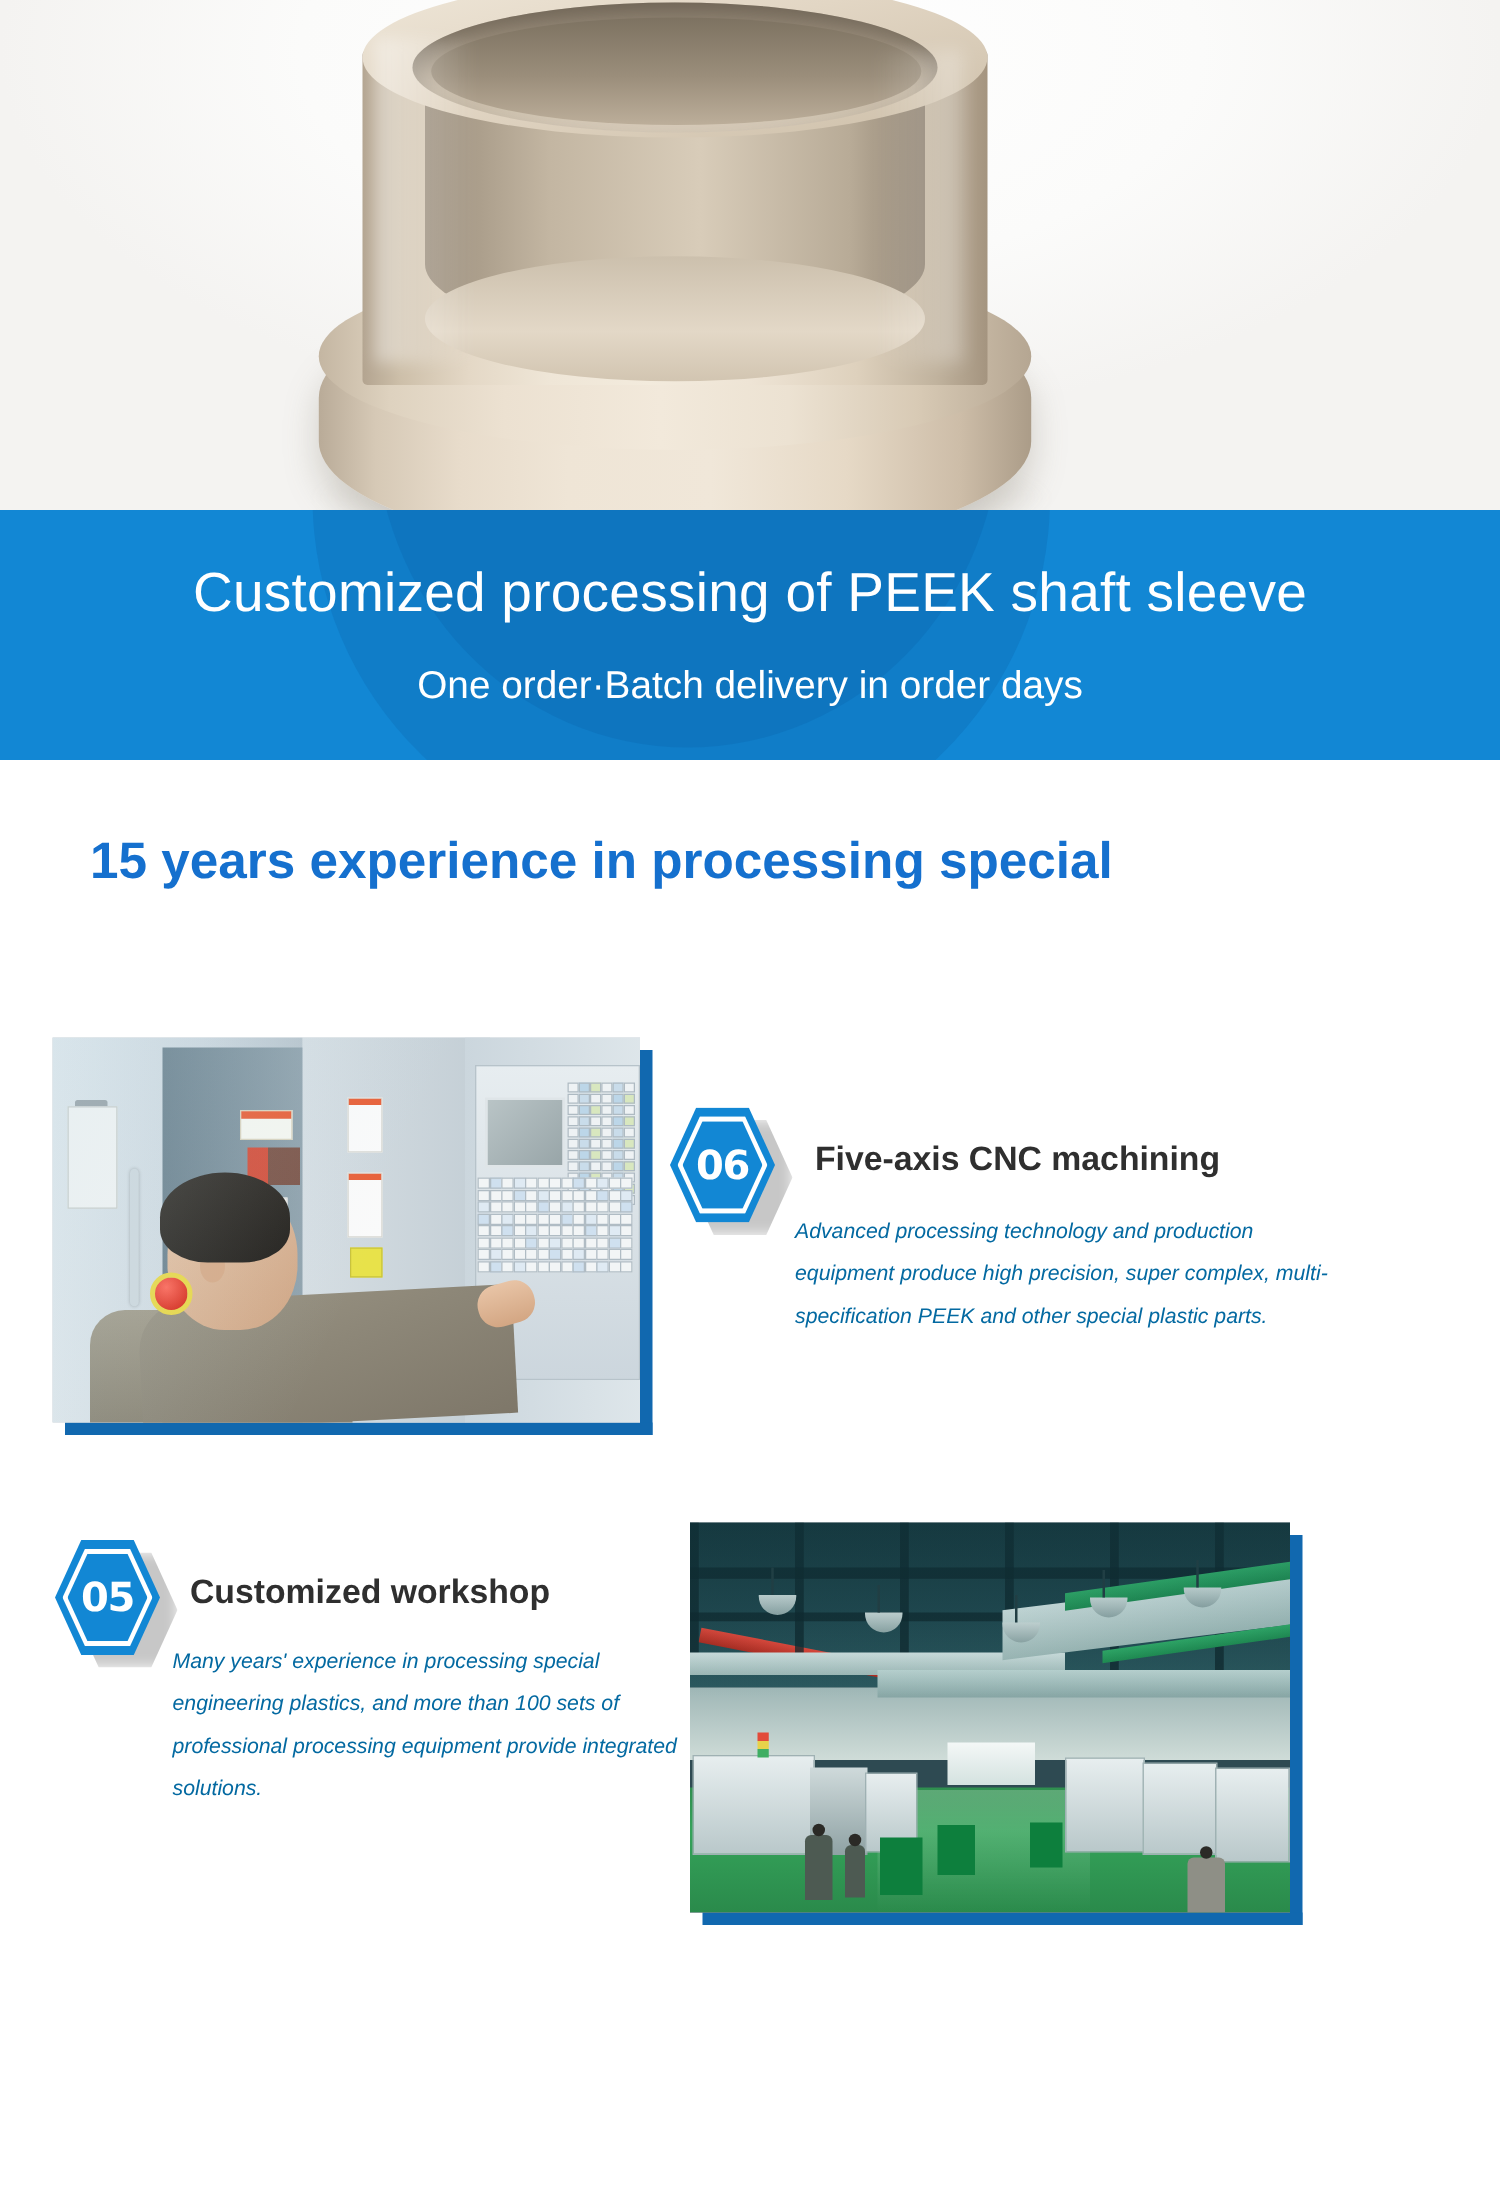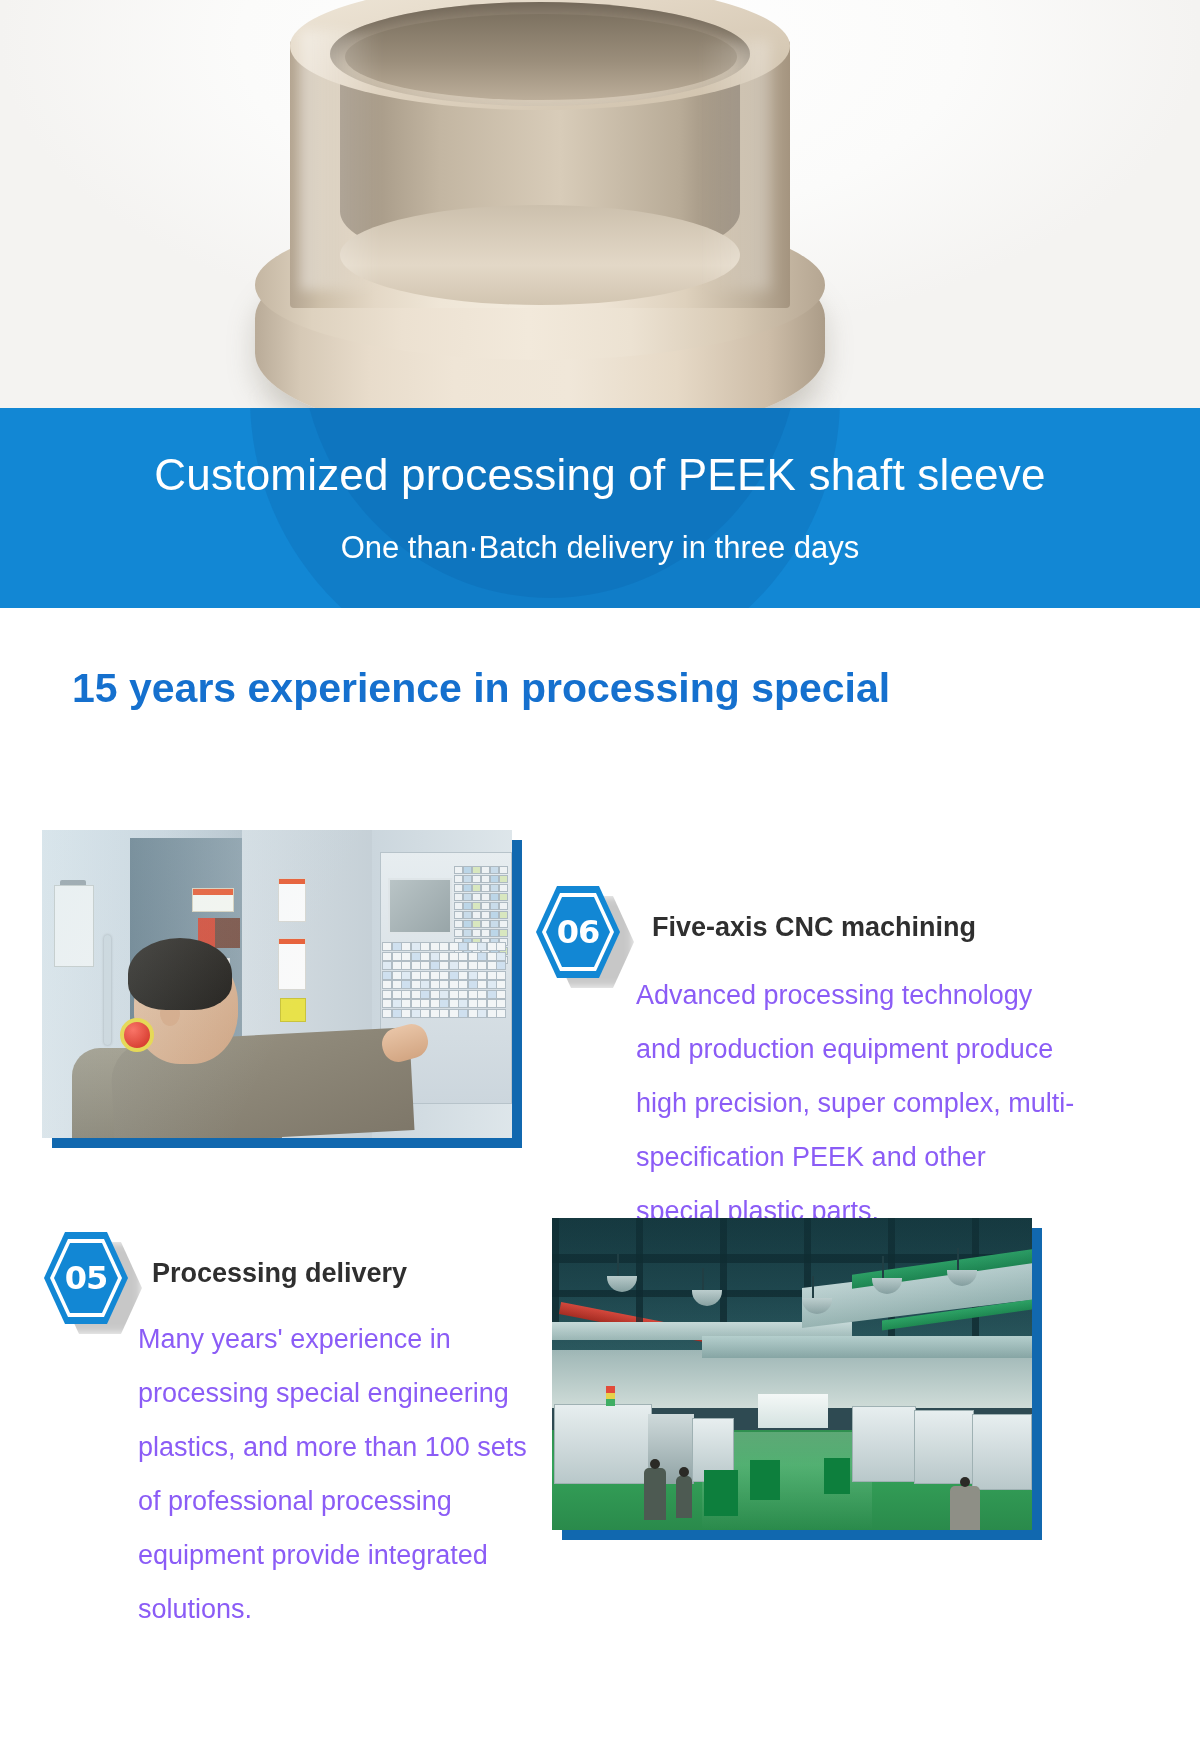--- a/index.html
+++ b/index.html
@@ -258,21 +258,21 @@
   .hex-num{
     color:#ffffff;font-size:32px;font-weight:bold;letter-spacing:-1px;line-height:1;
     font-family:"DejaVu Sans", sans-serif;
   }
 
   
   .item-title{
     position:absolute; color:#2f2f2f; font-size:27px; font-weight:bold; white-space:nowrap;
   }
   .item-body{
-    position:absolute; color:#8b5cf6; font-size:27px; line-height:2.0;
+    position:absolute; color:#0369a1; font-size:17px; line-height:2.0;font-style:italic;
   }
 
   #b1-hex{ left:536px; top:886px; }
   #b1-title{ left:652px; top:912px; }
   #b1-body{ left:636px; top:968px; width:440px; }
 
   #b2-hex{ left:44px; top:1232px; }
   #b2-title{ left:152px; top:1258px; }
   #b2-body{ left:118px; top:1312px; width:410px;margin-left:20px; }
 </style>
@@ -291,21 +291,21 @@
   <div class="rim-inner"></div>
   <div class="bore-deep"></div>
   <div class="gloss"></div>
   <div class="gloss2"></div>
 </div>
 
 <div class="banner">
   <div class="banner-blob"></div>
   <div class="banner-blob2"></div>
   <div class="banner-title">Customized processing of PEEK shaft sleeve</div>
-  <div class="banner-sub">One than·Batch delivery in three days</div>
+  <div class="banner-sub">One order·Batch delivery in order days</div>
 </div>
 
 <div class="section-head">
   <span class="ln">15 years experience in processing special</span>
 </div>
 
 <div class="photo-frame" id="photo1-wrap">
   <div class="frame-bar right"></div>
   <div class="frame-bar bottom"></div>
   <div class="photo" id="photo1">
@@ -528,21 +528,21 @@
 <div class="item-body" id="b1-body">Advanced processing technology and production equipment produce high precision, super complex, multi-specification PEEK and other special plastic parts.</div>
 
 <div class="hexwrap" id="b2-hex">
   <div class="shadow"></div>
   <div class="hex"></div>
   <div class="hex-in"></div>
   <div class="hex-core">
     <span class="hex-num">05</span>
   </div>
 </div>
-<div class="item-title" id="b2-title">Processing delivery</div>
+<div class="item-title" id="b2-title">Customized workshop</div>
 <div class="item-body" id="b2-body">Many years' experience in processing special engineering plastics, and more than 100 sets of professional processing equipment provide integrated solutions.</div>
 
 <div class="photo-frame" id="photo2-wrap">
   <div class="frame-bar right"></div>
   <div class="frame-bar bottom"></div>
   <div class="photo" id="photo2">
     <div class="p2-ceil"></div>
     <div class="p2-wall"></div>
     <div class="p2-floor"></div>
     <div class="p2-floor-lane"></div>

